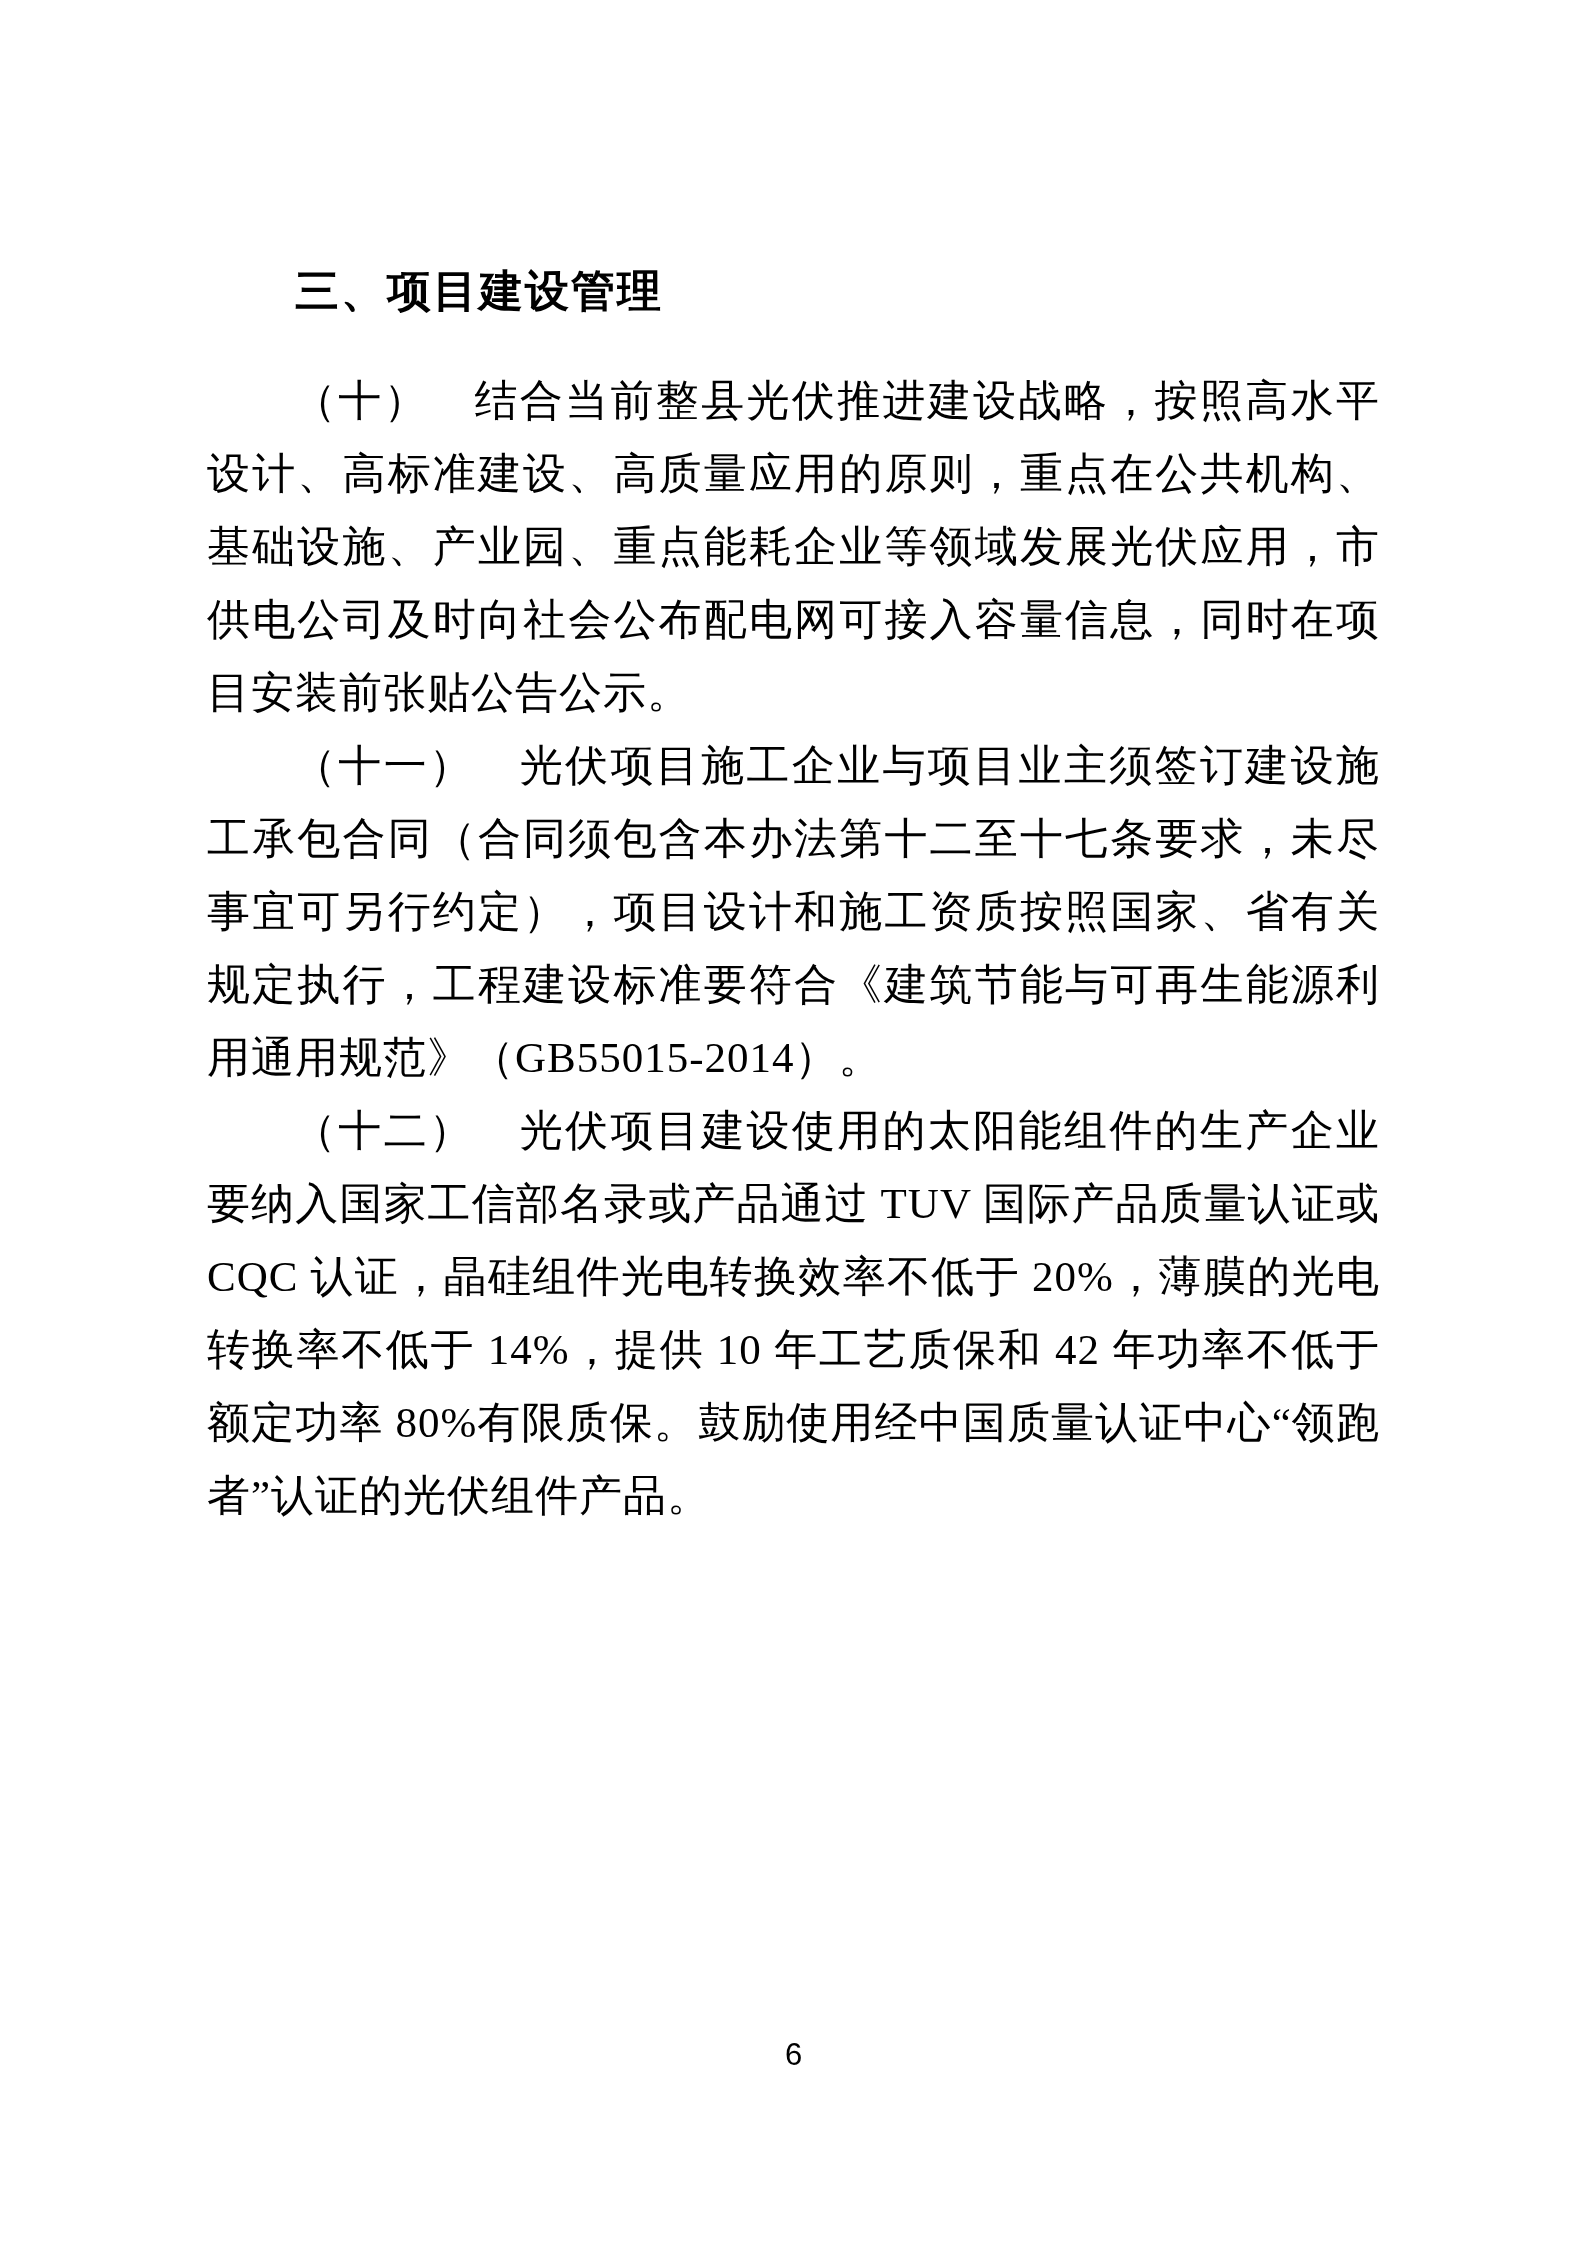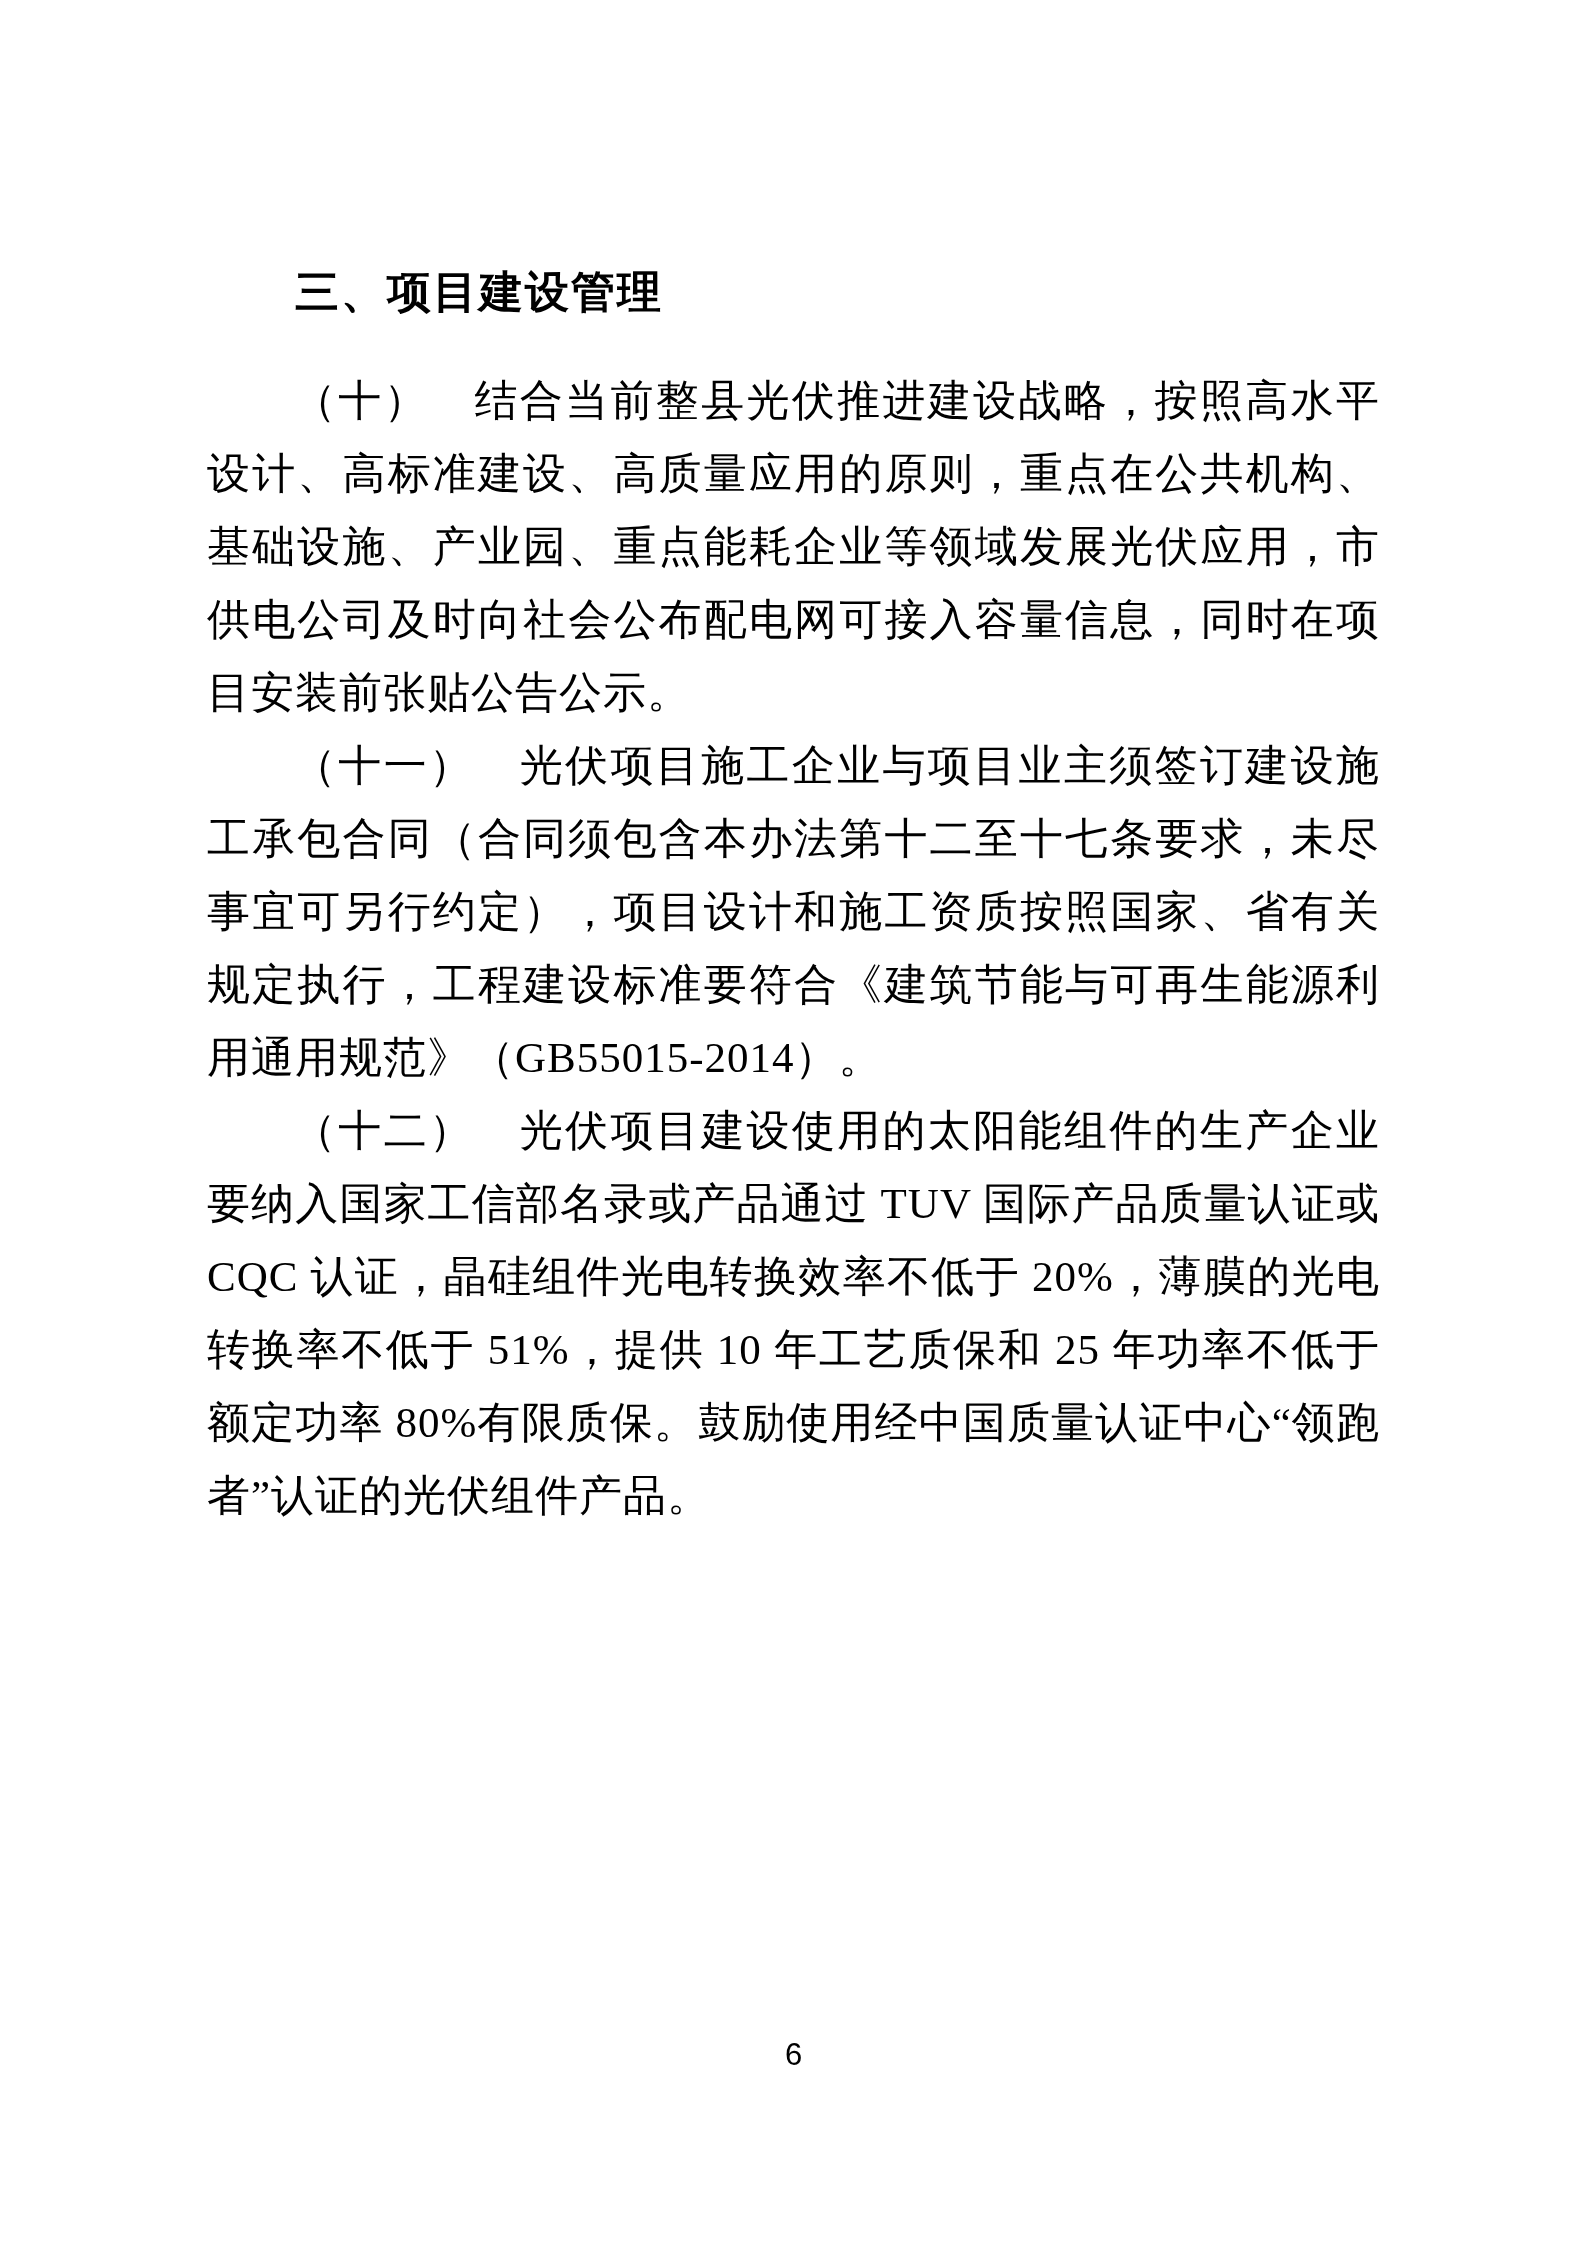--- a/index.html
+++ b/index.html
@@ -21,21 +21,21 @@
     overflow: hidden;
   }
   .content {
     position: absolute;
     left: 207px;
     top: 255px;
     width: 1173px;
   }
   .heading {
     margin: 0 0 36px 0;
-    font-family: Liberation Sans, sans-serif;
+    font-family: Liberation Serif, serif;
     font-weight: 700;
     font-size: 44px;
     line-height: 73px;
     text-indent: 2em;
     letter-spacing: 2px;
   }
   .para {
     margin: 0;
     font-family: "Liberation Serif", serif;
     font-size: 43px;
@@ -56,16 +56,16 @@
   }
 </style>
 </head>
 <body>
 
 <div class="page">
   <div class="content">
     <h1 class="heading">三、项目建设管理</h1>
     <p class="para">（十）　结合当前整县光伏推进建设战略，按照高水平设计、高标准建设、高质量应用的原则，重点在公共机构、基础设施、产业园、重点能耗企业等领域发展光伏应用，市供电公司及时向社会公布配电网可接入容量信息，同时在项目安装前张贴公告公示。</p>
     <p class="para">（十一）　光伏项目施工企业与项目业主须签订建设施工承包合同（合同须包含本办法第十二至十七条要求，未尽事宜可另行约定），项目设计和施工资质按照国家、省有关规定执行，工程建设标准要符合《建筑节能与可再生能源利用通用规范》（GB55015-2014）。</p>
-    <p class="para">（十二）　光伏项目建设使用的太阳能组件的生产企业要纳入国家工信部名录或产品通过 TUV 国际产品质量认证或 CQC 认证，晶硅组件光电转换效率不低于 20%，薄膜的光电转换率不低于 51%，提供 10 年工艺质保和 25 年功率不低于额定功率 80%有限质保。鼓励使用经中国质量认证中心“领跑者”认证的光伏组件产品。</p>
+    <p class="para">（十二）　光伏项目建设使用的太阳能组件的生产企业要纳入国家工信部名录或产品通过 TUV 国际产品质量认证或 CQC 认证，晶硅组件光电转换效率不低于 20%，薄膜的光电转换率不低于 14%，提供 10 年工艺质保和 42 年功率不低于额定功率 80%有限质保。鼓励使用经中国质量认证中心“领跑者”认证的光伏组件产品。</p>
   </div>
   <div class="page-number">6</div>
 </div>
 
 </body></html>

